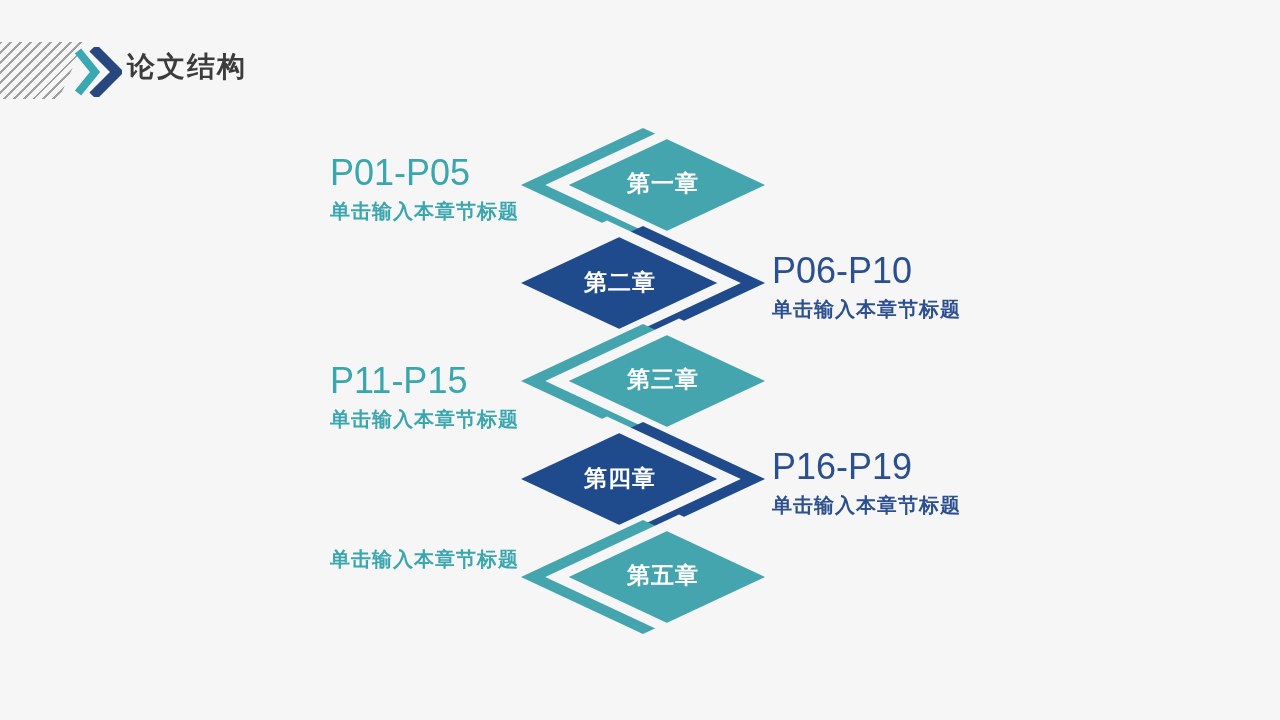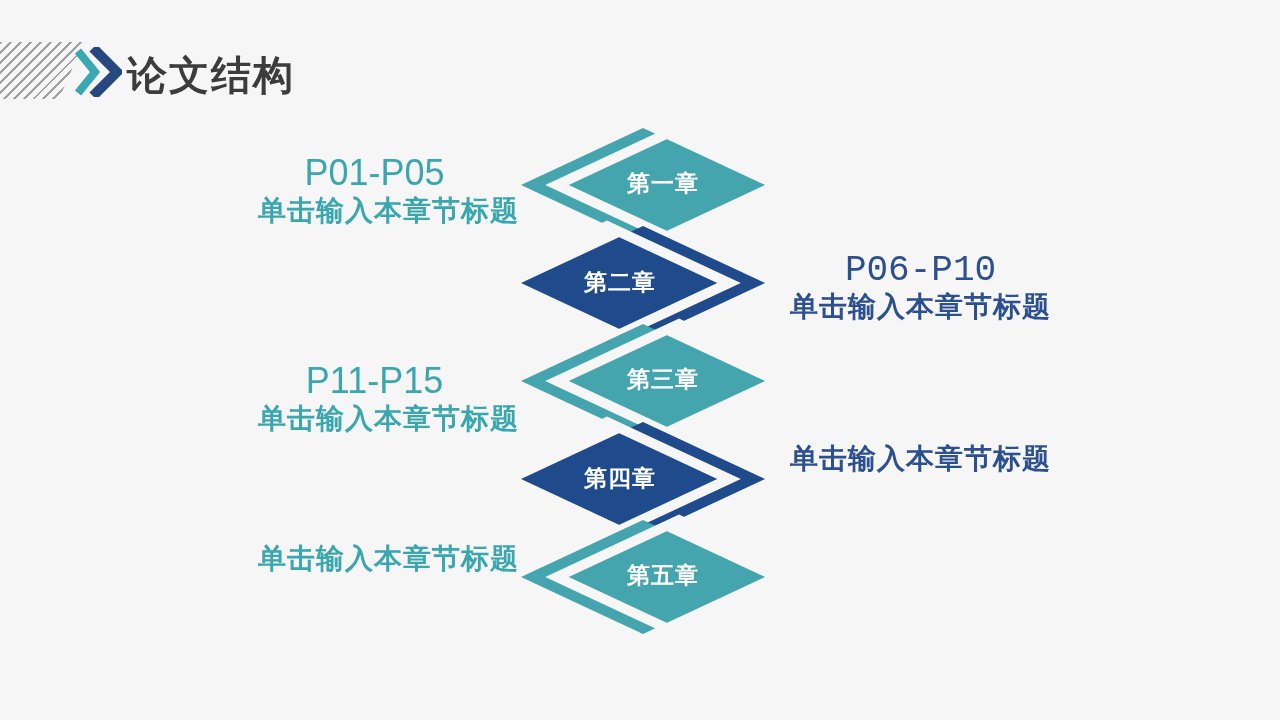--- a/index.html
+++ b/index.html
@@ -35,21 +35,21 @@
     position: absolute;
     left: 74px;
     top: 47px;
     width: 48px;
     height: 50px;
   }
   .slide-title {
     position: absolute;
     left: 127px;
     top: 48px;
-    font-size: 40px;
+    font-size: 28px;
     font-weight: bold;
     letter-spacing: 2px;
     color: var(--title_text, #3c3c3c);
     white-space: nowrap;
   }
 
   
   .diagram-svg {
     position: absolute;
     left: 0;
@@ -71,30 +71,30 @@
     letter-spacing: 1px;
     text-anchor: middle;
     font-family: "Liberation Sans", sans-serif;
   }
 
   
   .caption {
     position: absolute;
     white-space: nowrap;
   }
-  .caption.left  { right: 761px; text-align: center; }
-  .caption.right { left: 790px;  text-align: center; font-family: Liberation Mono, monospace; }
+  .caption.left  { right: 761px; text-align: left; }
+  .caption.right { left: 772px;  text-align: left; }
   .caption .pages {
     font-size: 36px;
     font-weight: normal;
     line-height: 44px;
   }
   .caption.left .pages { padding-right: 28px; }
   .caption .subtitle {
-    font-size: 28px;
+    font-size: 20px;
     font-weight: bold;
     letter-spacing: 1px;
     line-height: 32px;
     cursor: pointer;
   }
   .caption.teal .pages,
   .caption.teal .subtitle { color: var(--teal_text, #3aa6ae); }
   .caption.navy .pages,
   .caption.navy .subtitle { color: var(--navy_text, #2c508f); }
 
@@ -158,18 +158,19 @@
   <div class="pages">P06-P10</div>
   <div class="subtitle">单击输入本章节标题</div>
 </div>
 
 <div class="caption left teal cap-3">
   <div class="pages">P11-P15</div>
   <div class="subtitle">单击输入本章节标题</div>
 </div>
 
 <div class="caption right navy cap-4">
+  <div class="pages">P16-P19</div>
   <div class="subtitle">单击输入本章节标题</div>
 </div>
 
 <div class="caption left teal cap-5">
   <div class="subtitle">单击输入本章节标题</div>
 </div>
 
 </body></html>

